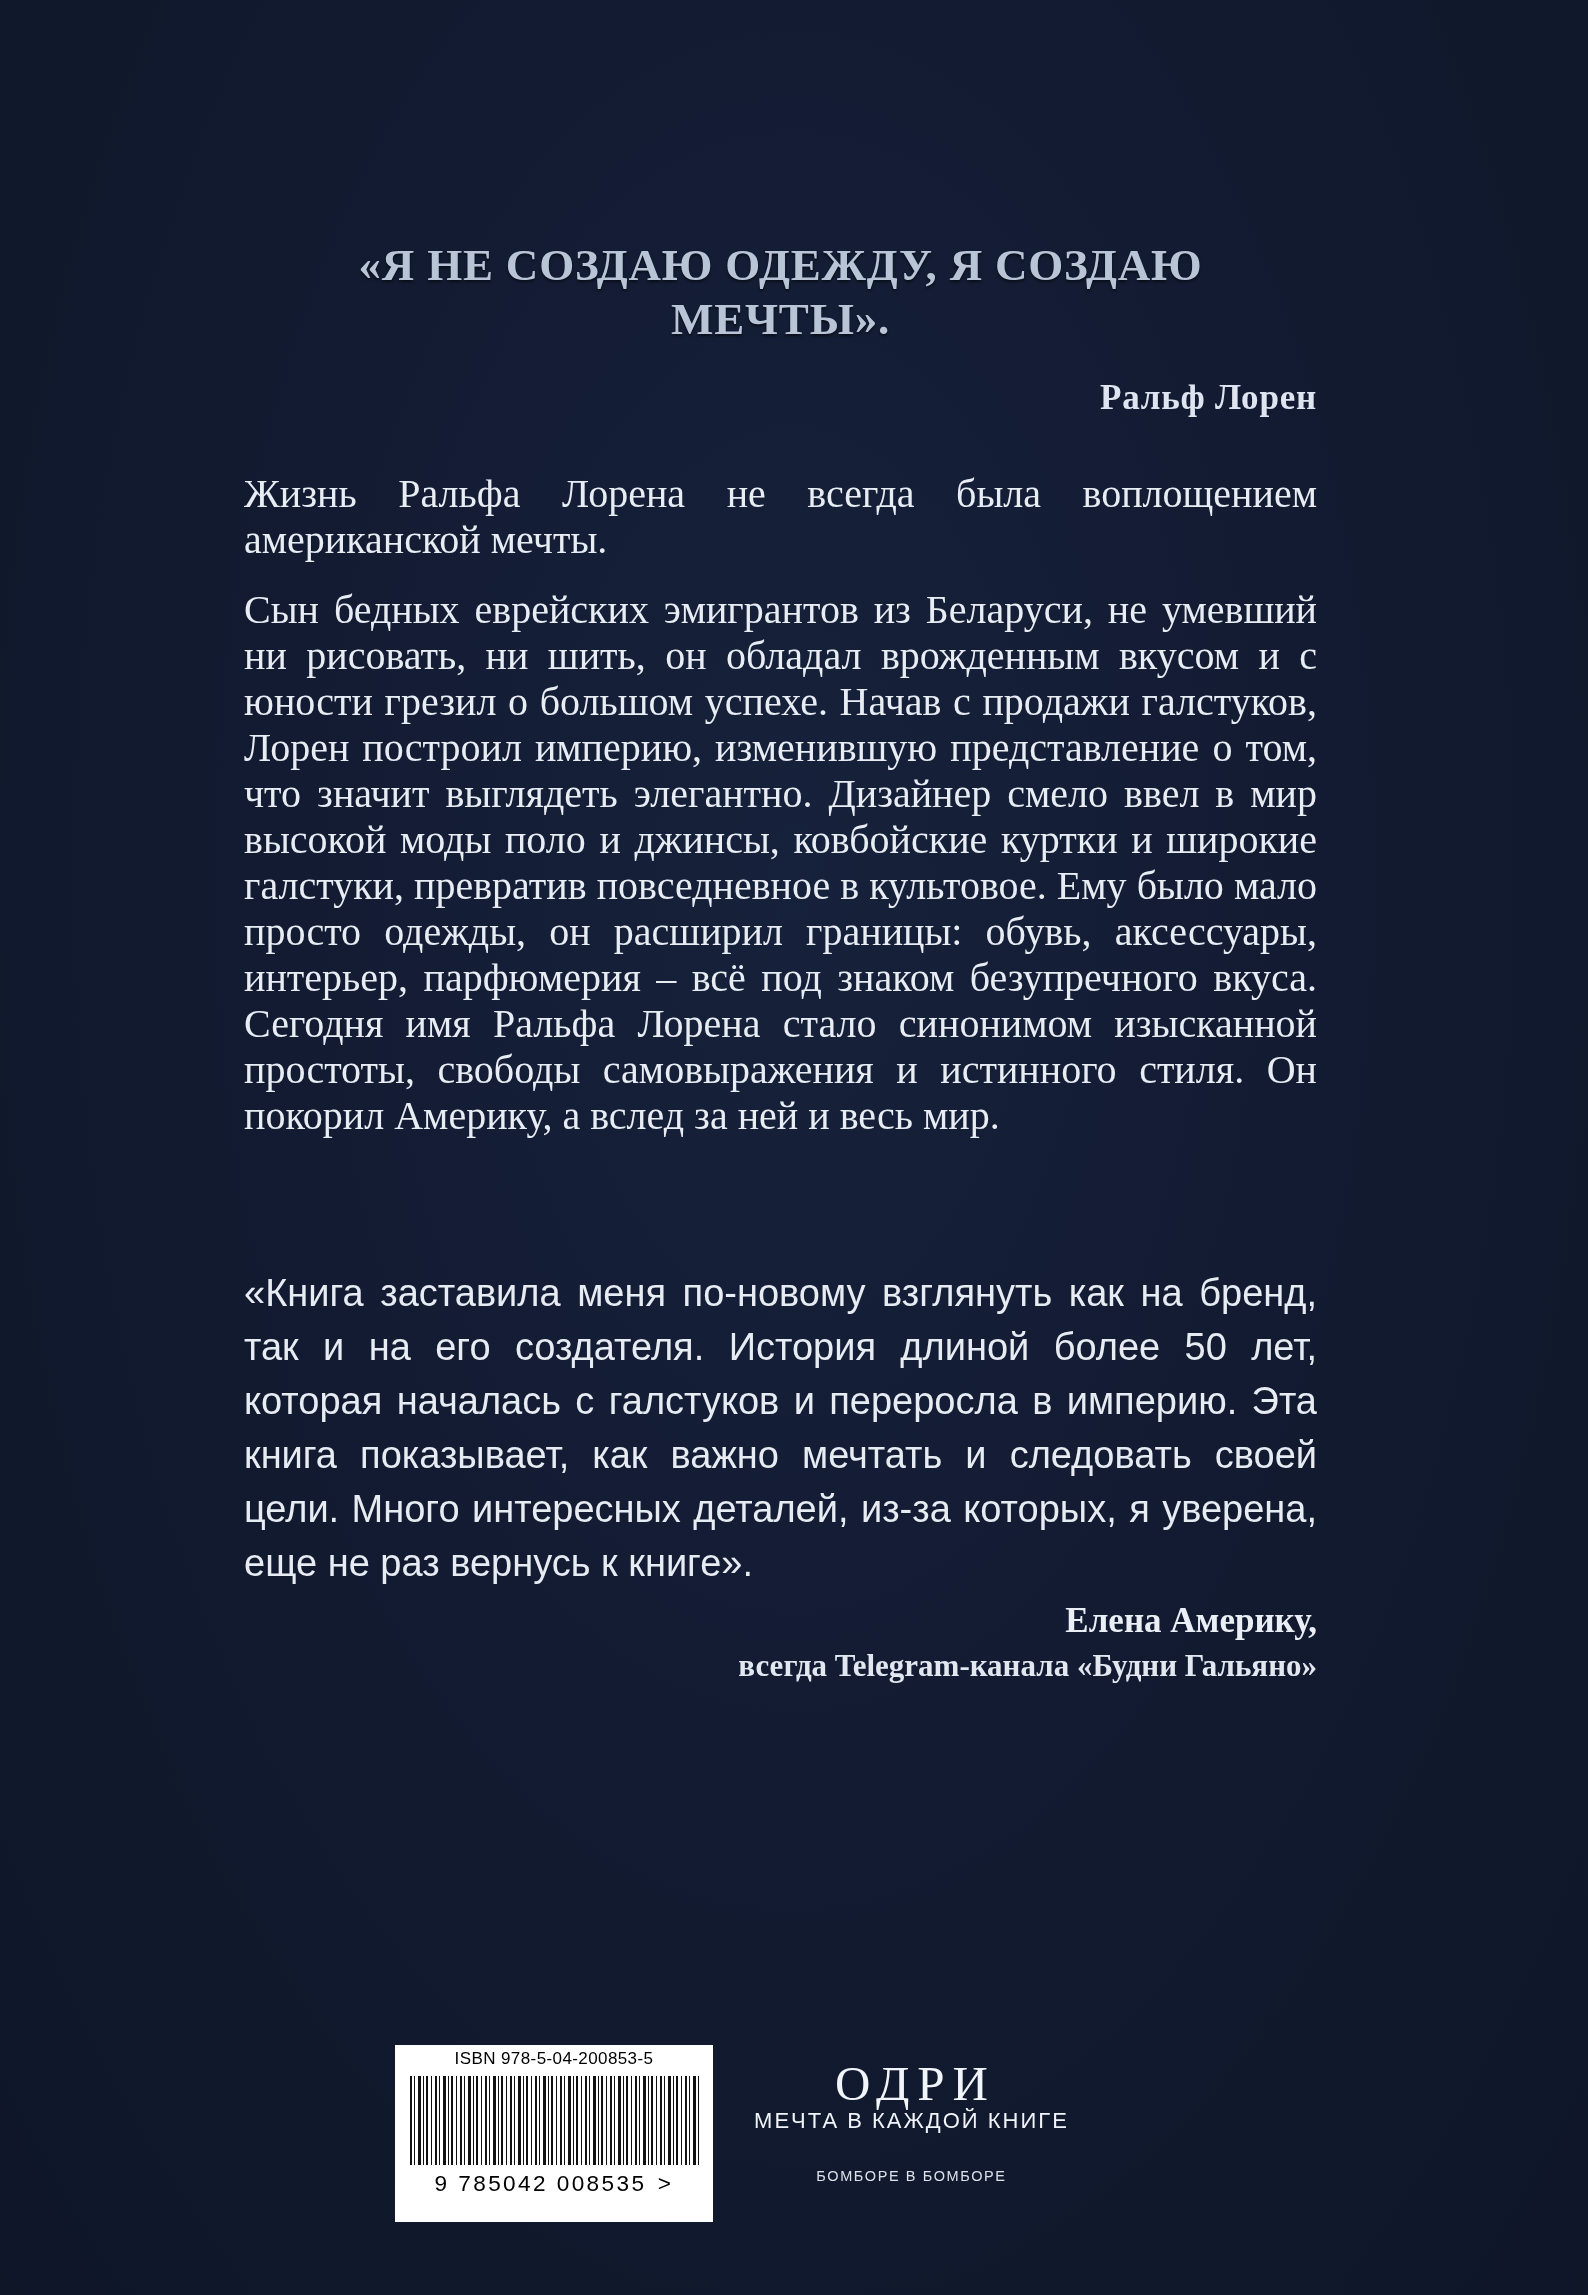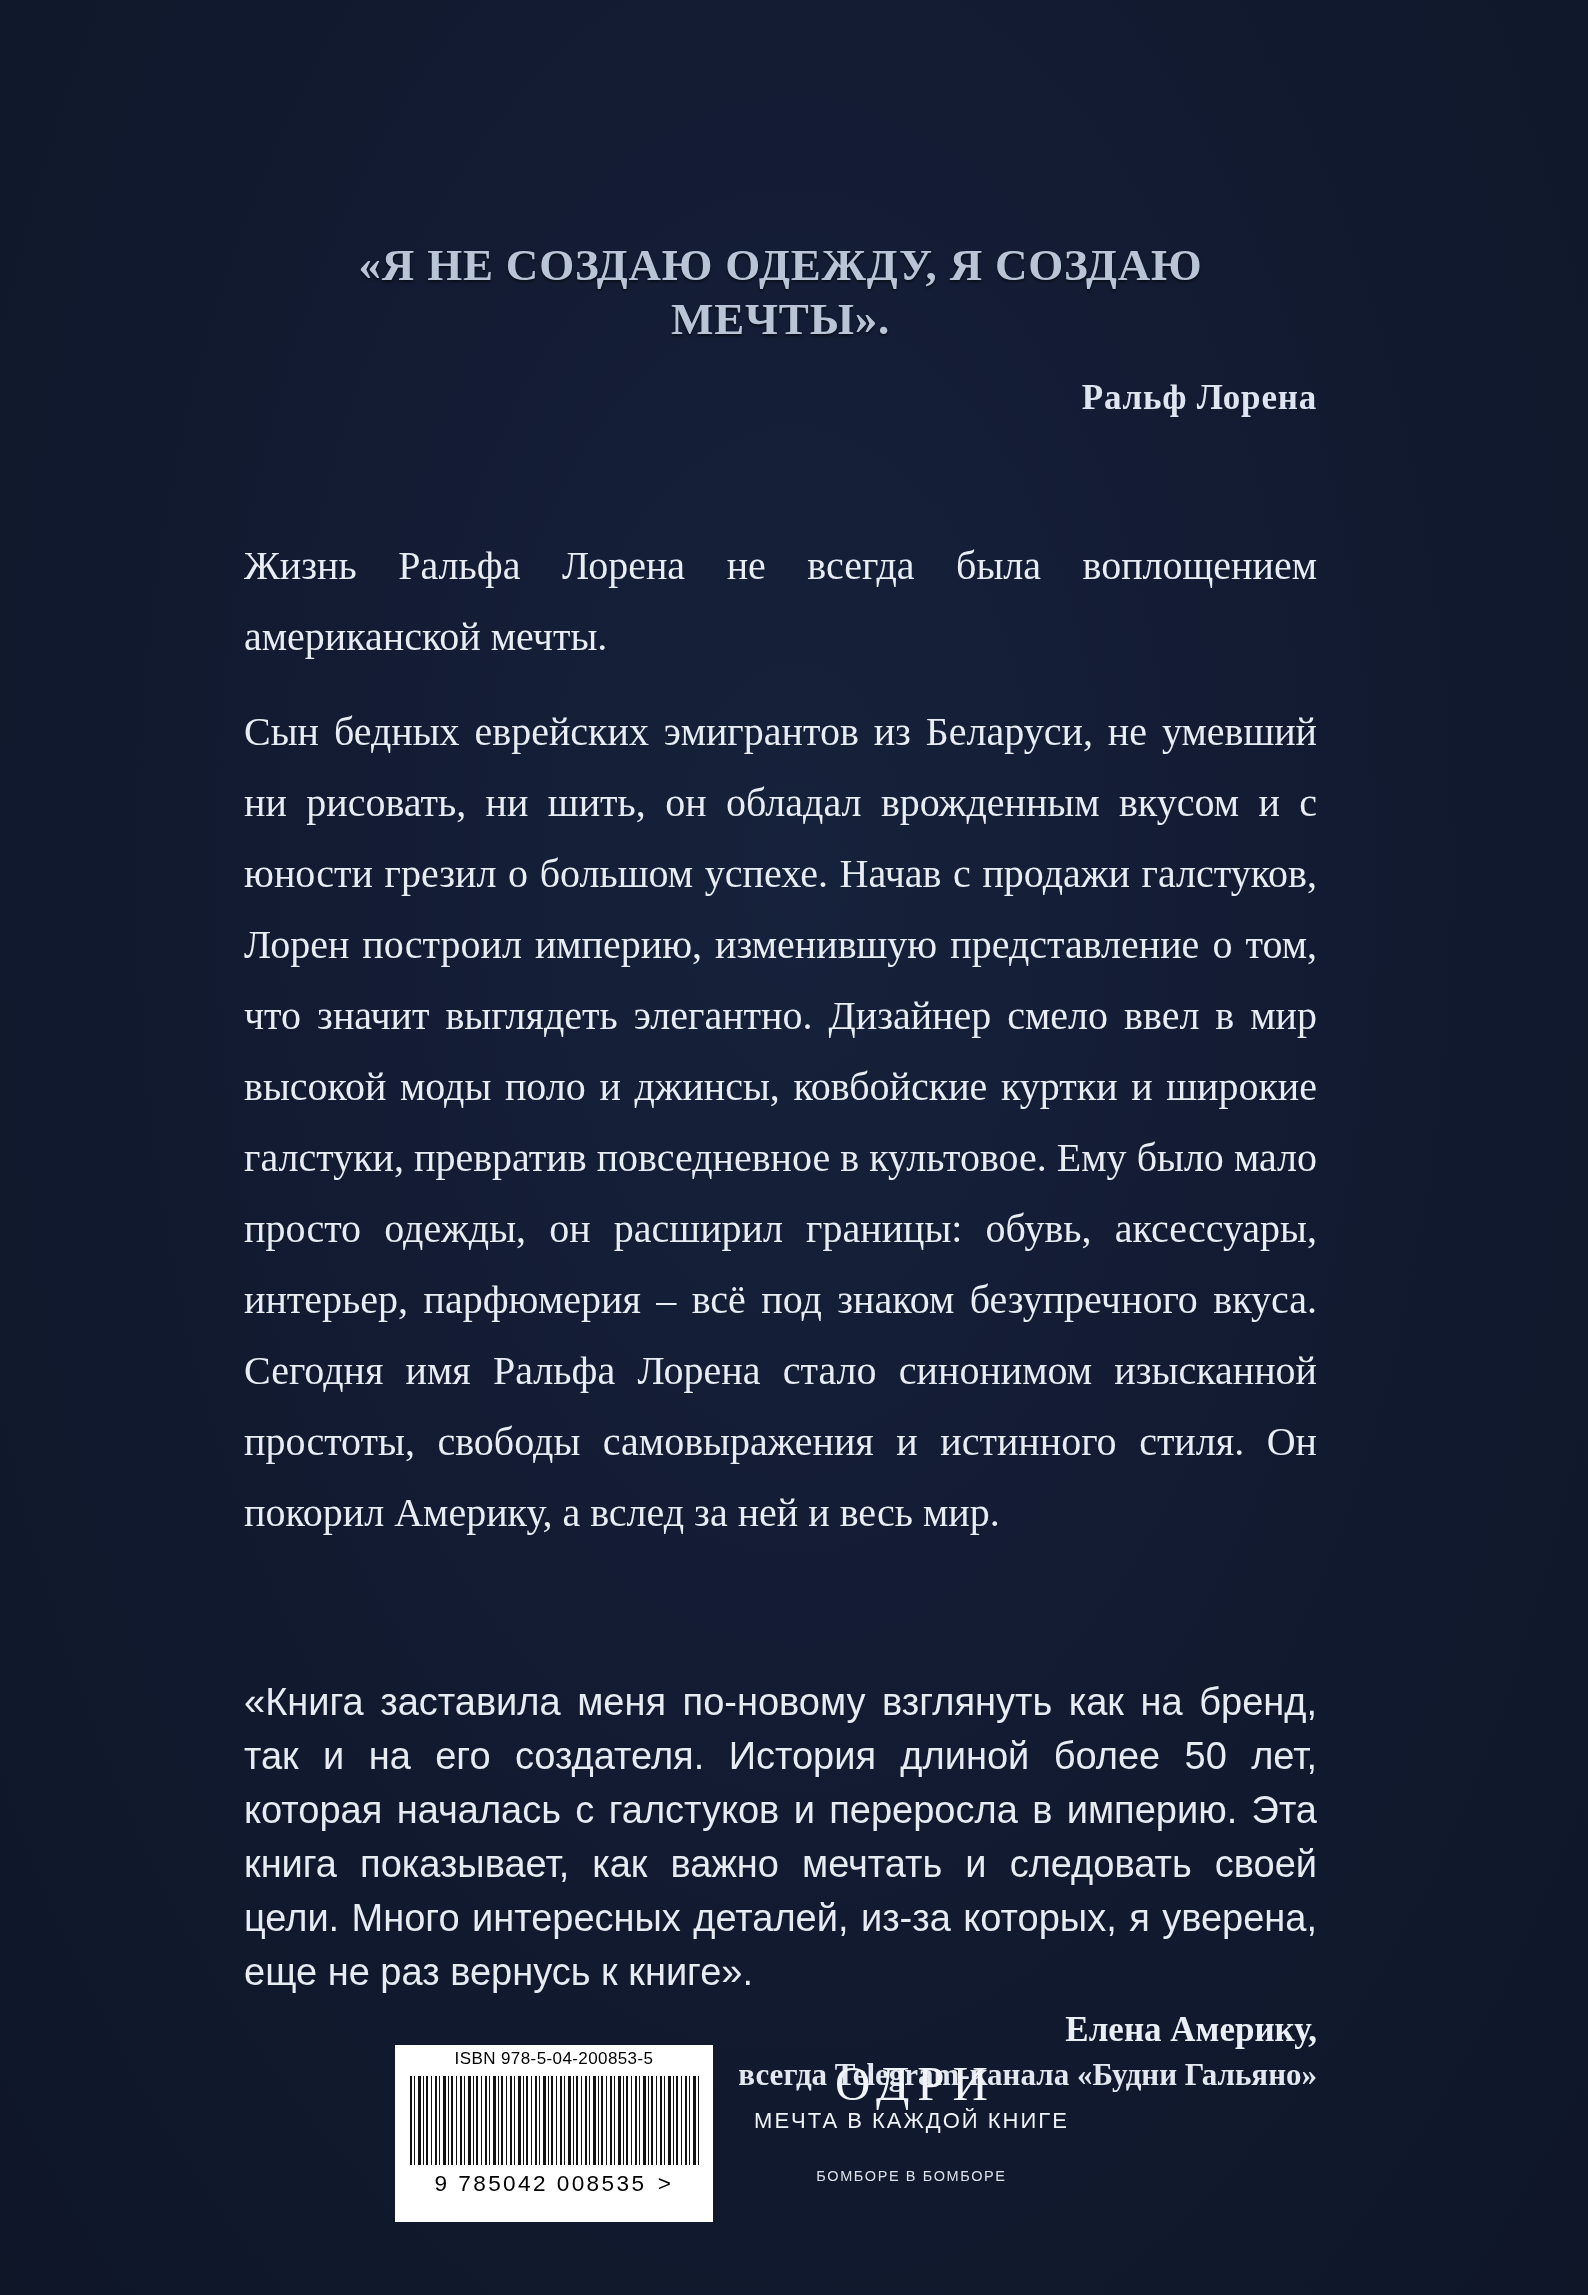--- a/index.html
+++ b/index.html
@@ -34,24 +34,24 @@
   .quote-attribution {
     margin-top: 32px;
     text-align: right;
     font-size: 35px;
     font-weight: bold;
     letter-spacing: 0.8px;
     color: #dfe5f0;
   }
 
   .annotation {
-    margin-top: 112px;
+    margin-top: 53px;
     color: #e8ecf3;
     font-size: 40px;
-    line-height: 71px;
+    line-height: 46px;
     text-align: justify;
     hyphens: auto;
   }
   .annotation p { margin: 0 0 24px 0; }
   .annotation p:last-child { margin-bottom: 0; }
 
   .review {
     margin-top: 127px;
     font-family: "Liberation Sans", sans-serif;
     color: #e7ebf2;
@@ -153,21 +153,21 @@
 </style>
 </head>
 <body>
 
 <div class="cover">
 
   <div class="content">
 
     <div class="quote-text">«Я НЕ СОЗДАЮ ОДЕЖДУ, Я СОЗДАЮ МЕЧТЫ».</div>
 
-    <div class="quote-attribution">Ральф Лорена</div>
+    <div class="quote-attribution">Ральф Лорен</div>
 
     <div class="annotation">
       <p>Жизнь Ральфа Лорена не всегда была воплощением американской мечты.</p>
       <p>Сын бедных еврейских эмигрантов из Беларуси, не умевший ни рисовать, ни шить, он обладал врожденным вкусом и с юности грезил о большом успехе. Начав с продажи галстуков, Лорен построил империю, изменившую представление о том, что значит выглядеть элегантно. Дизайнер смело ввел в мир высокой моды поло и джинсы, ковбойские куртки и широкие галстуки, превратив повседневное в культовое. Ему было мало просто одежды, он расширил границы: обувь, аксессуары, интерьер, парфюмерия – всё под знаком безупречного вкуса. Сегодня имя Ральфа Лорена стало синонимом изысканной простоты, свободы самовыражения и истинного стиля. Он покорил Америку, а вслед за ней и весь мир.</p>
     </div>
 
     <div class="review">
       <div class="review-text">«Книга заставила меня по-новому взглянуть как на бренд, так и на его создателя. История длиной более 50 лет, которая началась с галстуков и переросла в империю. Эта книга показывает, как важно мечтать и следовать своей цели. Много интересных деталей, из-за которых, я уверена, еще не раз вернусь к книге».</div>
     </div>
 

